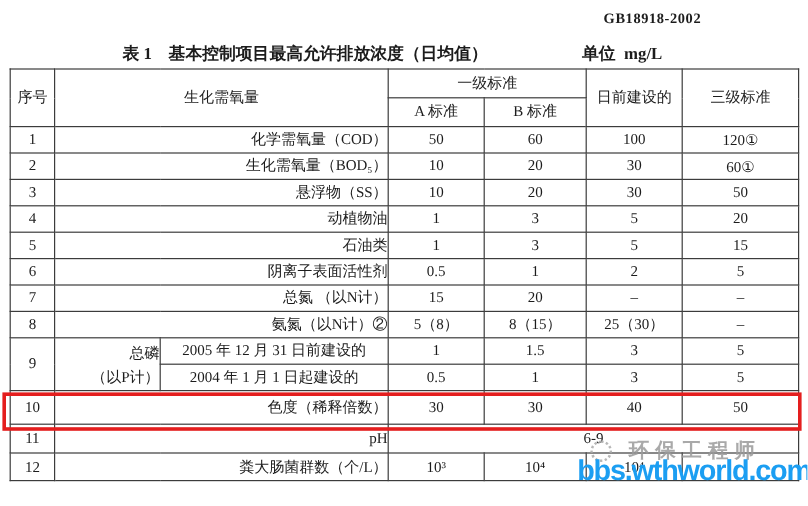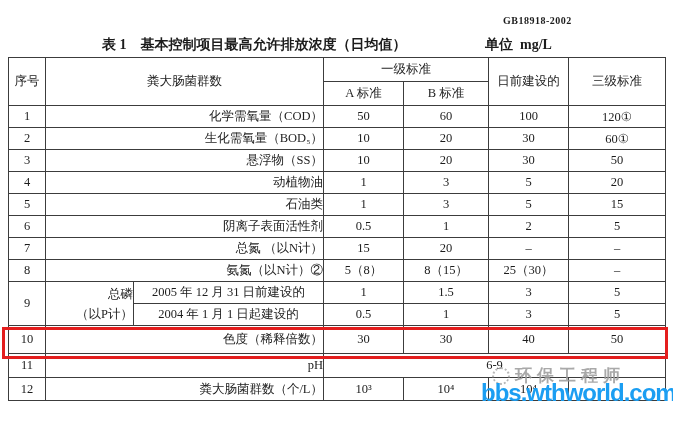--- a/index.html
+++ b/index.html
@@ -1,21 +1,21 @@
 <!DOCTYPE html>
 <html><head>
 <meta charset="utf-8">
 <style>
   html,body{margin:0;padding:0;}
   .page{
     position:relative; width:673px; height:422px; background:#ffffff;
     font-family:"Liberation Serif","DejaVu Serif",serif; color:#1c1c1c; overflow:hidden;
   }
   .doc-number{
-    position:absolute; left:503px; top:8px; font-size:10px; letter-spacing:.5px; font-weight:600;margin-top:7px;
+    position:absolute; left:503px; top:8px; font-size:12px; letter-spacing:.5px; font-weight:600;
   }
   .caption-row{ position:absolute; left:102px; top:36px; font-size:14px; font-weight:600; }
   .unit-row{ position:absolute; left:485px; top:36px; font-size:14px; font-weight:600; }
   .unit-row .unit-value{ margin-left:7px; font-weight:600; }
 
   table.std{
     position:absolute; left:8px; top:57px; width:657px;
     border-collapse:collapse; table-layout:fixed; font-size:12.5px;
   }
   table.std th, table.std td{
@@ -30,21 +30,21 @@
   tr.r11{ height:24px; }
   tr.r12{ height:23px;padding-left:28px; }
 
   .highlight-box{
     position:absolute; left:2px; top:327px; width:660px; height:26px;
     border:3px solid #e41e1e; z-index:5; pointer-events:none;
   }
 
   .engineer-watermark{
     position:absolute; left:492px; top:364px; z-index:4;
-    display:flex; align-items:center; gap:5px;
+    display:flex; align-items:center; gap:14px;
     color:#9b9b9b; font-size:17px; letter-spacing:5px; opacity:.85; font-weight:600;
   }
   .logo-circle{
     width:14px; height:14px; border:2px dotted #ababab; border-radius:50%;
     flex:0 0 auto;
   }
   .site-watermark{
     position:absolute; left:481px; top:379px; z-index:6;
     font-family:"Liberation Sans","DejaVu Sans",sans-serif; font-weight:bold;
     font-size:24px; letter-spacing:-1px; color:#1b9ef2;
@@ -68,21 +68,21 @@
         <col style="width:88px">
         <col style="width:190px">
       <col style="width:80px">
         <col style="width:85px">
         <col style="width:80px">
         <col style="width:97px">
     </colgroup>
     <tbody>
         <tr class="hr1">
       <th rowspan="2">序号</th>
-      <th rowspan="2" colspan="2">粪大肠菌群数</th>
+      <th rowspan="2" colspan="2">生化需氧量</th>
       <th colspan="2">一级标准</th>
       <th rowspan="2">日前建设的</th>
       <th rowspan="2">三级标准</th>
     </tr>
     <tr class="hr2">
       <th>A 标准</th>
       <th>B 标准</th>
     </tr>
 
     <tr class="r">

